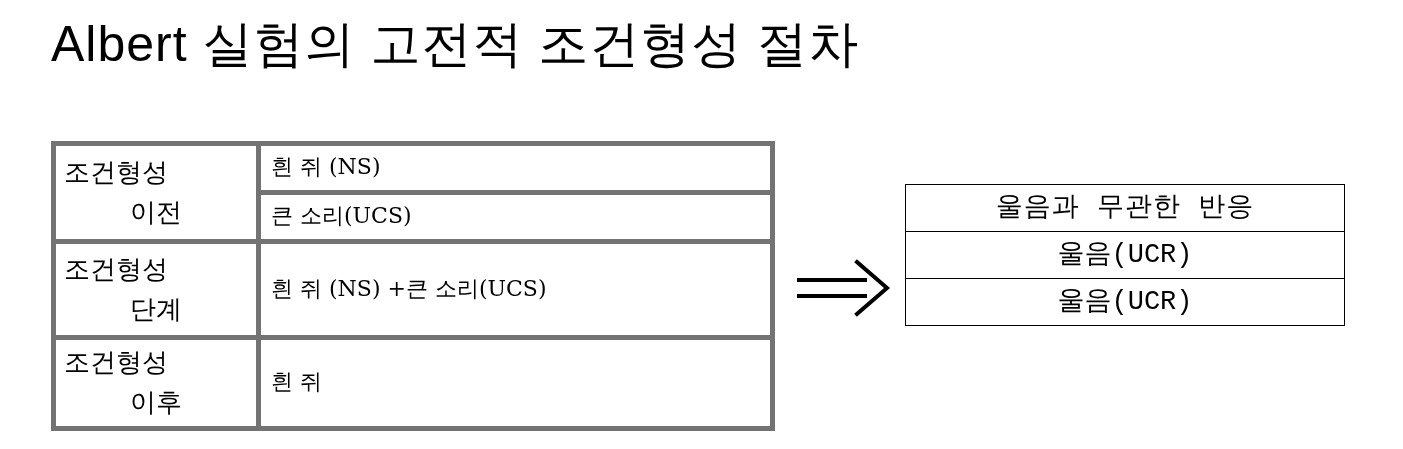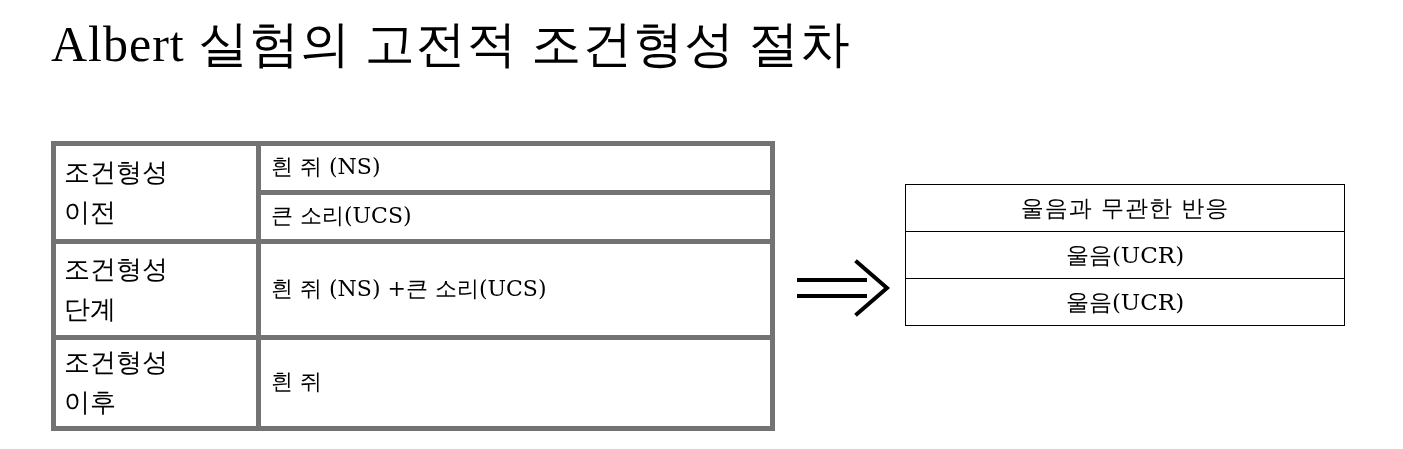--- a/index.html
+++ b/index.html
@@ -14,21 +14,21 @@
     overflow: hidden;
     font-family: "DejaVu Serif", "Liberation Serif", serif;
     color: #000000;
   }
 
   
   .page-title {
     position: absolute;
     left: 51px;
     top: 14px;
-    font-family: Liberation Serif, serif;
+    font-family: Liberation Sans, sans-serif;
     font-size: 50px;
     line-height: 60px;
     letter-spacing: 1px;
     white-space: nowrap;
     color: #000000;
   }
 
   
   .proc-table {
     position: absolute;
@@ -51,21 +51,21 @@
   .stage-line1 {
     display: block;
     text-align: justify;
     text-align-last: justify;
     font-size: 26px;
     line-height: 40px;
     white-space: nowrap;
   }
   .stage-line2 {
     display: block;
-    text-align: left;
+    text-align: center;
     font-size: 26px;
     line-height: 40px;
     white-space: nowrap;
   }
   .proc-table .event-cell {
     padding: 4px 0 6px 10px;
     font-size: 22px;
     line-height: 34px;
     white-space: nowrap;
   }
@@ -91,23 +91,24 @@
     width: 440px;
     border-collapse: collapse;
     table-layout: fixed;
   }
   .resp-table td {
     border: 1px solid #000000;
     padding: 0 4px;
     height: 46px;
     text-align: center;
     vertical-align: middle;
-    font-size: 23px;
+    font-size: 27px;
     line-height: 34px;
     white-space: nowrap;
+    font-family: Liberation Mono, monospace;
   }
   .resp-table td.header-resp {
     letter-spacing: 1px;
   }
 </style>
 </head>
 <body>
 
 <div class="page-title">Albert 실험의 고전적 조건형성 절차</div>
 

